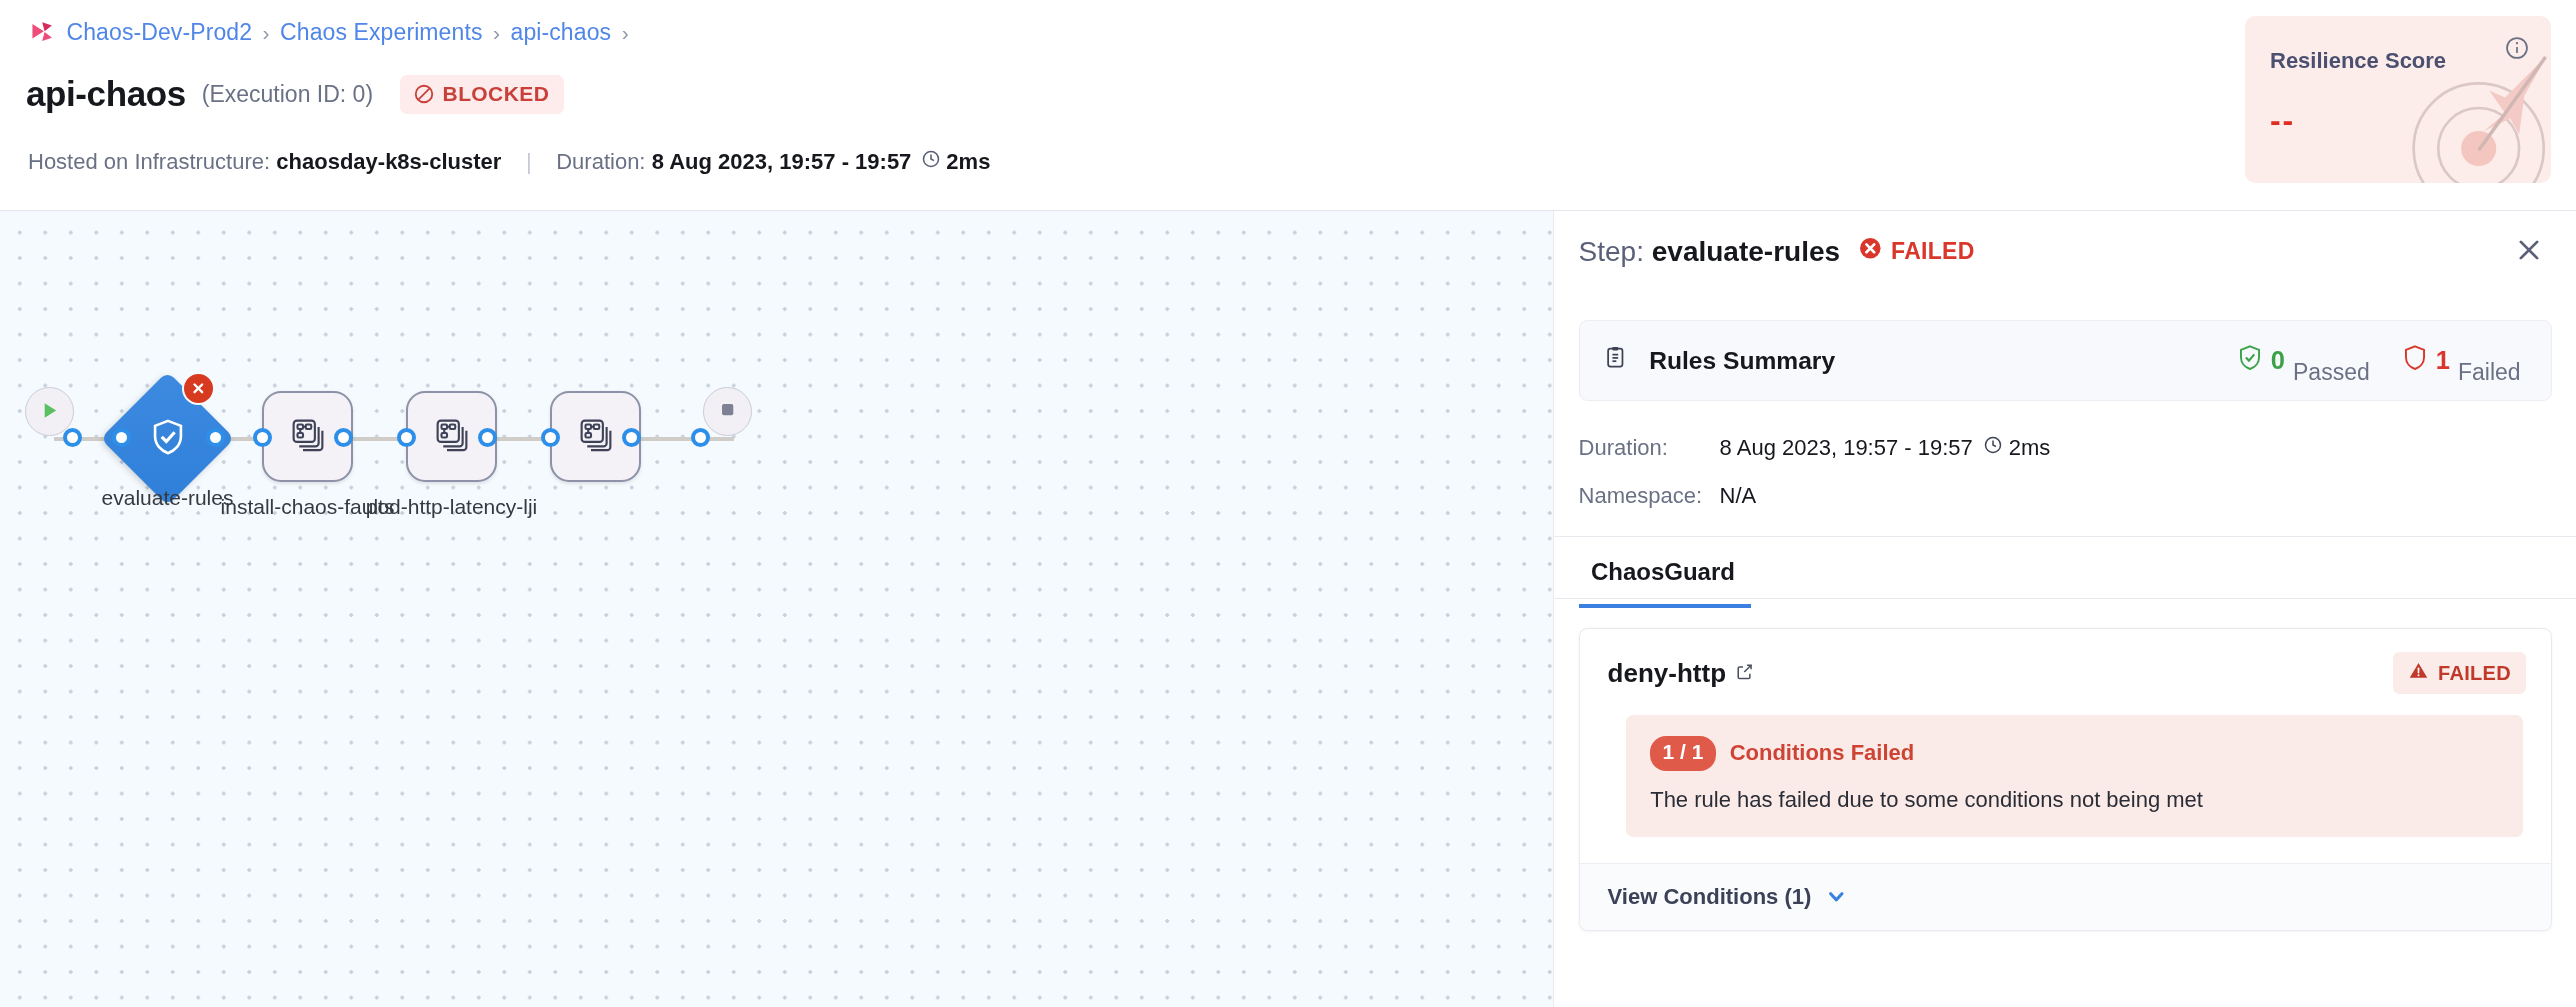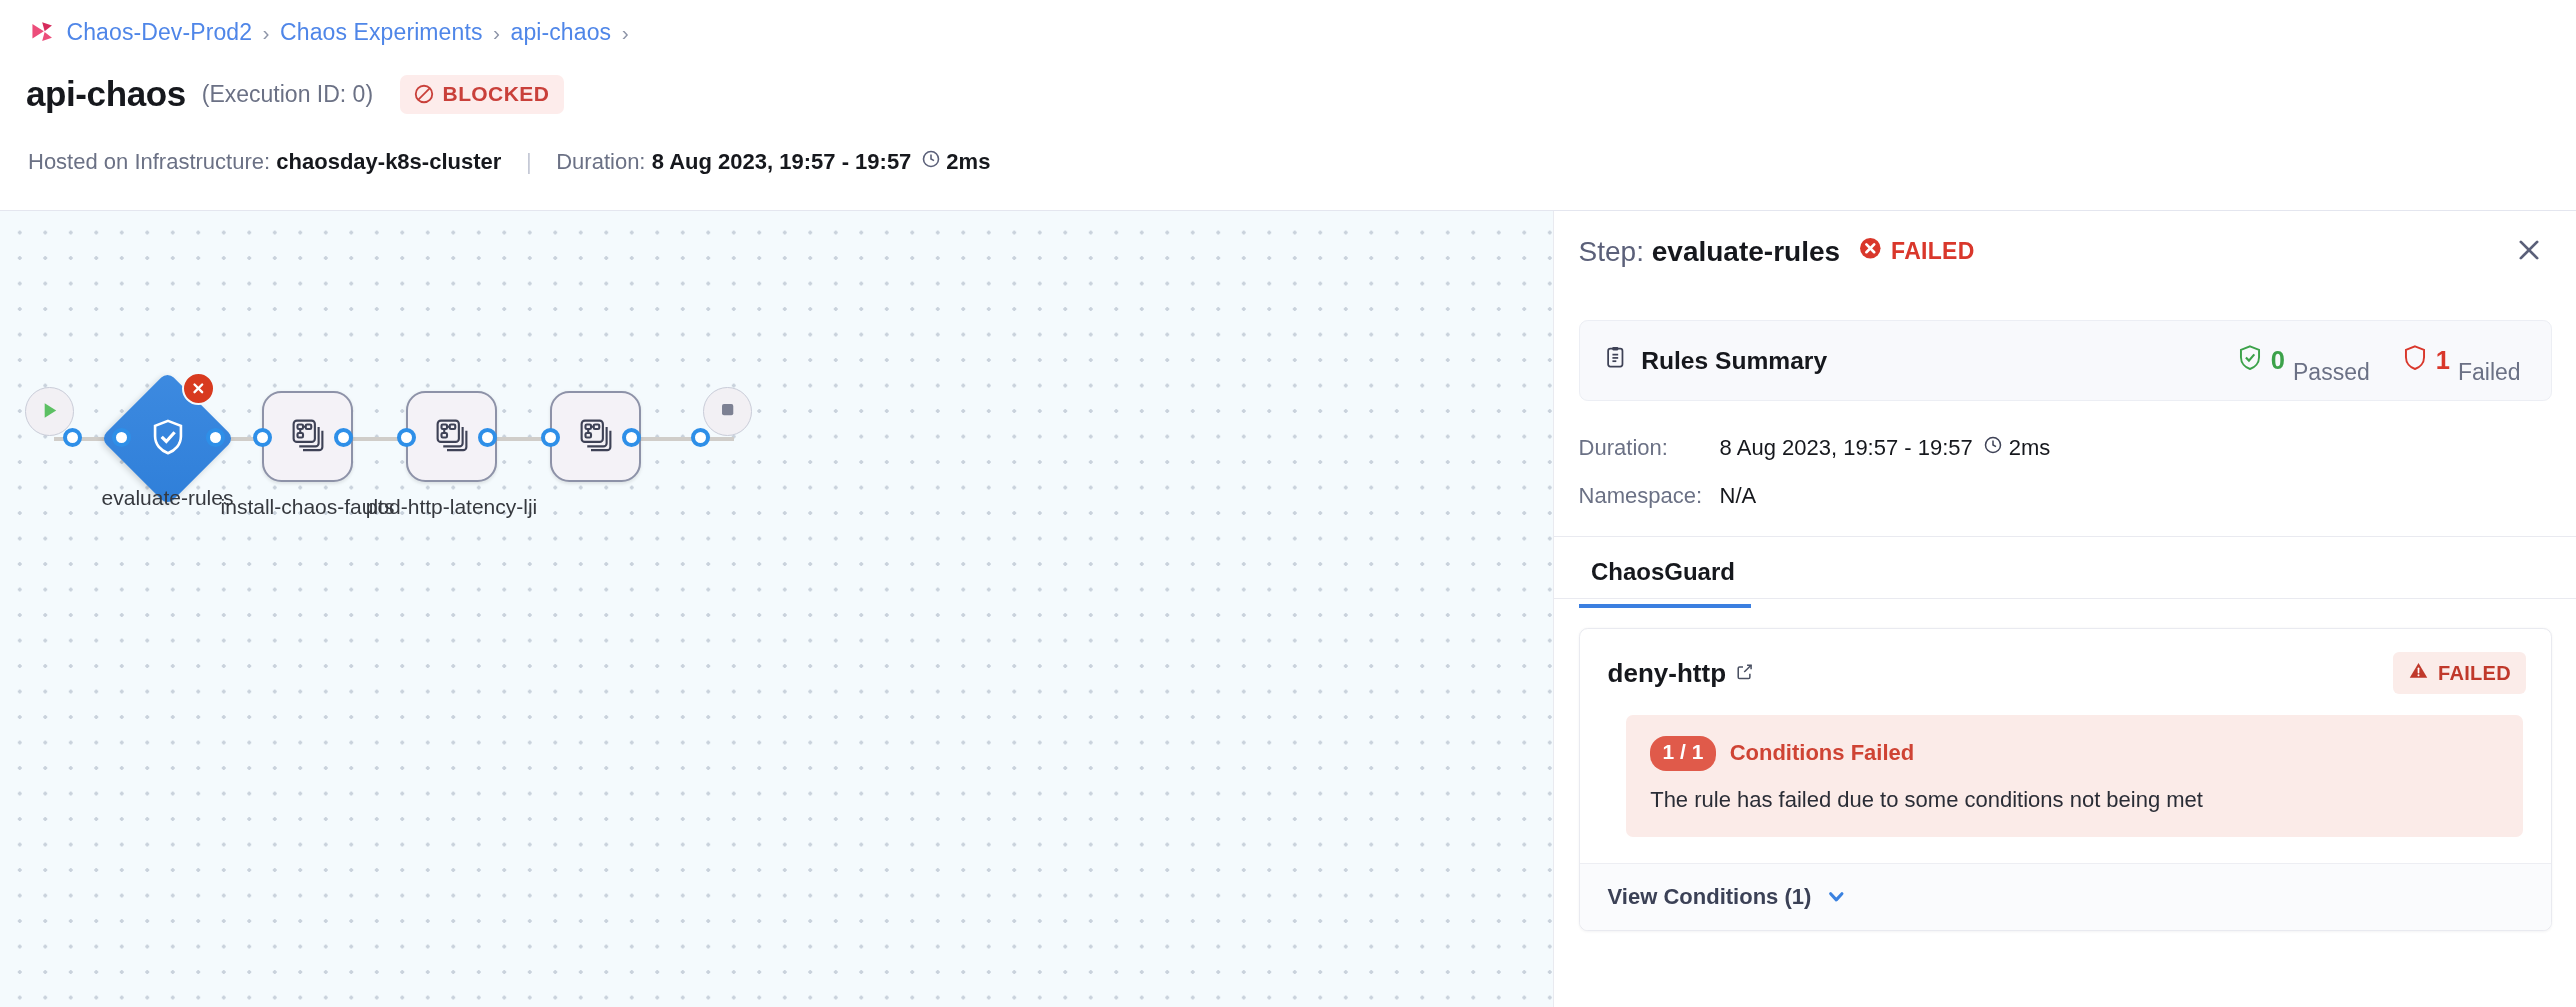--- a/index.html
+++ b/index.html
@@ -124,21 +124,21 @@
     display: inline-flex; align-items: center; gap: 8.8px;
     margin-left: 17.6px; color: #d9372b; font-size: 23px; font-weight: 600; letter-spacing: 0.3px;
   }
   .close-x { margin-left: auto; cursor: pointer; }
 
   .rules-card {
     position: absolute; left: 24.6px; top: 109px; width: 973px; height: 81px;
     background: #f8f9fc; border: 0.9px solid #eceef4; border-radius: 8.8px;
     display: flex; align-items: center; padding: 0 30px 0 23px;
   }
-  .rules-left { display: flex; align-items: center; gap: 14px; font-size: 24.6px; color: #16181d; font-weight: 600; }
+  .rules-left { display: flex; align-items: center; gap: 22px; font-size: 24.6px; color: #16181d; font-weight: 600; }
   .rules-right { margin-left: auto; display: flex; align-items: center; gap: 32px; }
   .chip { display: flex; align-items: center; gap: 8px; font-size: 23px; }
   .chip .num { font-weight: 700; font-size: 25.5px; }
   .chip .lbl { color: #6b7185; margin-top: 24px; }
   .num-pass { color: #3ca24a; }
   .num-fail { color: #d9372b; }
 
   .kv { position: absolute; display: flex; font-size: 22px; }
   .kv .k { width: 141px; color: #6b7185; }
   .kv .v { color: #16181d; }
@@ -230,20 +230,40 @@
       <b class="meta-val">8 Aug 2023, 19:57 - 19:57</b>
       <span class="clock-ico">
         <svg width="20" height="20" viewBox="0 0 24 24" fill="none" stroke="#5b6079" stroke-width="1.9">
           <circle cx="12" cy="12" r="9"></circle>
             <polyline points="12,6.6 12,12 15.6,14"></polyline>
         </svg>
       </span>
       <b>2ms</b>
     </div>
 
+    <div class="res-card">
+      <span class="res-title">Resilience Score</span>
+      <span class="res-info">
+        <svg width="26" height="26" viewBox="0 0 24 24" fill="none" stroke="#6b7185" stroke-width="1.6">
+          <circle cx="12" cy="12" r="9.2"></circle>
+            <line x1="12" y1="11" x2="12" y2="16.6"></line>
+            <circle cx="12" cy="7.6" r="1.05" fill="#6b7185" stroke="none"></circle>
+        </svg>
+      </span>
+      <span class="res-value">--</span>
+      <span class="res-art">
+        <svg width="185" height="167" viewBox="0 0 210 190">
+          <circle cx="120" cy="120" r="74" fill="none" stroke="#d9c6c4" stroke-width="3"></circle>
+          <circle cx="120" cy="120" r="46" fill="none" stroke="#d9c6c4" stroke-width="3"></circle>
+          <circle cx="120" cy="120" r="20" fill="#f3c4bd"></circle>
+          <path d="M198 14 L150 62 L132 54 L150 80 L126 100 L156 86 L166 104 L172 60 Z" fill="#f3c9c3"></path>
+          <line x1="196" y1="16" x2="120" y2="122" stroke="#cfb5b1" stroke-width="4"></line>
+        </svg>
+      </span>
+    </div>
   </div>
 
   <div class="canvas">
 
     <div class="edge" style="left:54px;  top:226px; width:105px;"></div>
     <div class="edge" style="left:222px; top:226px; width:72px;"></div>
     <div class="edge" style="left:341px; top:226px; width:95px;"></div>
     <div class="edge" style="left:485px; top:226px; width:95px;"></div>
     <div class="edge" style="left:629px; top:226px; width:105px;"></div>
 

